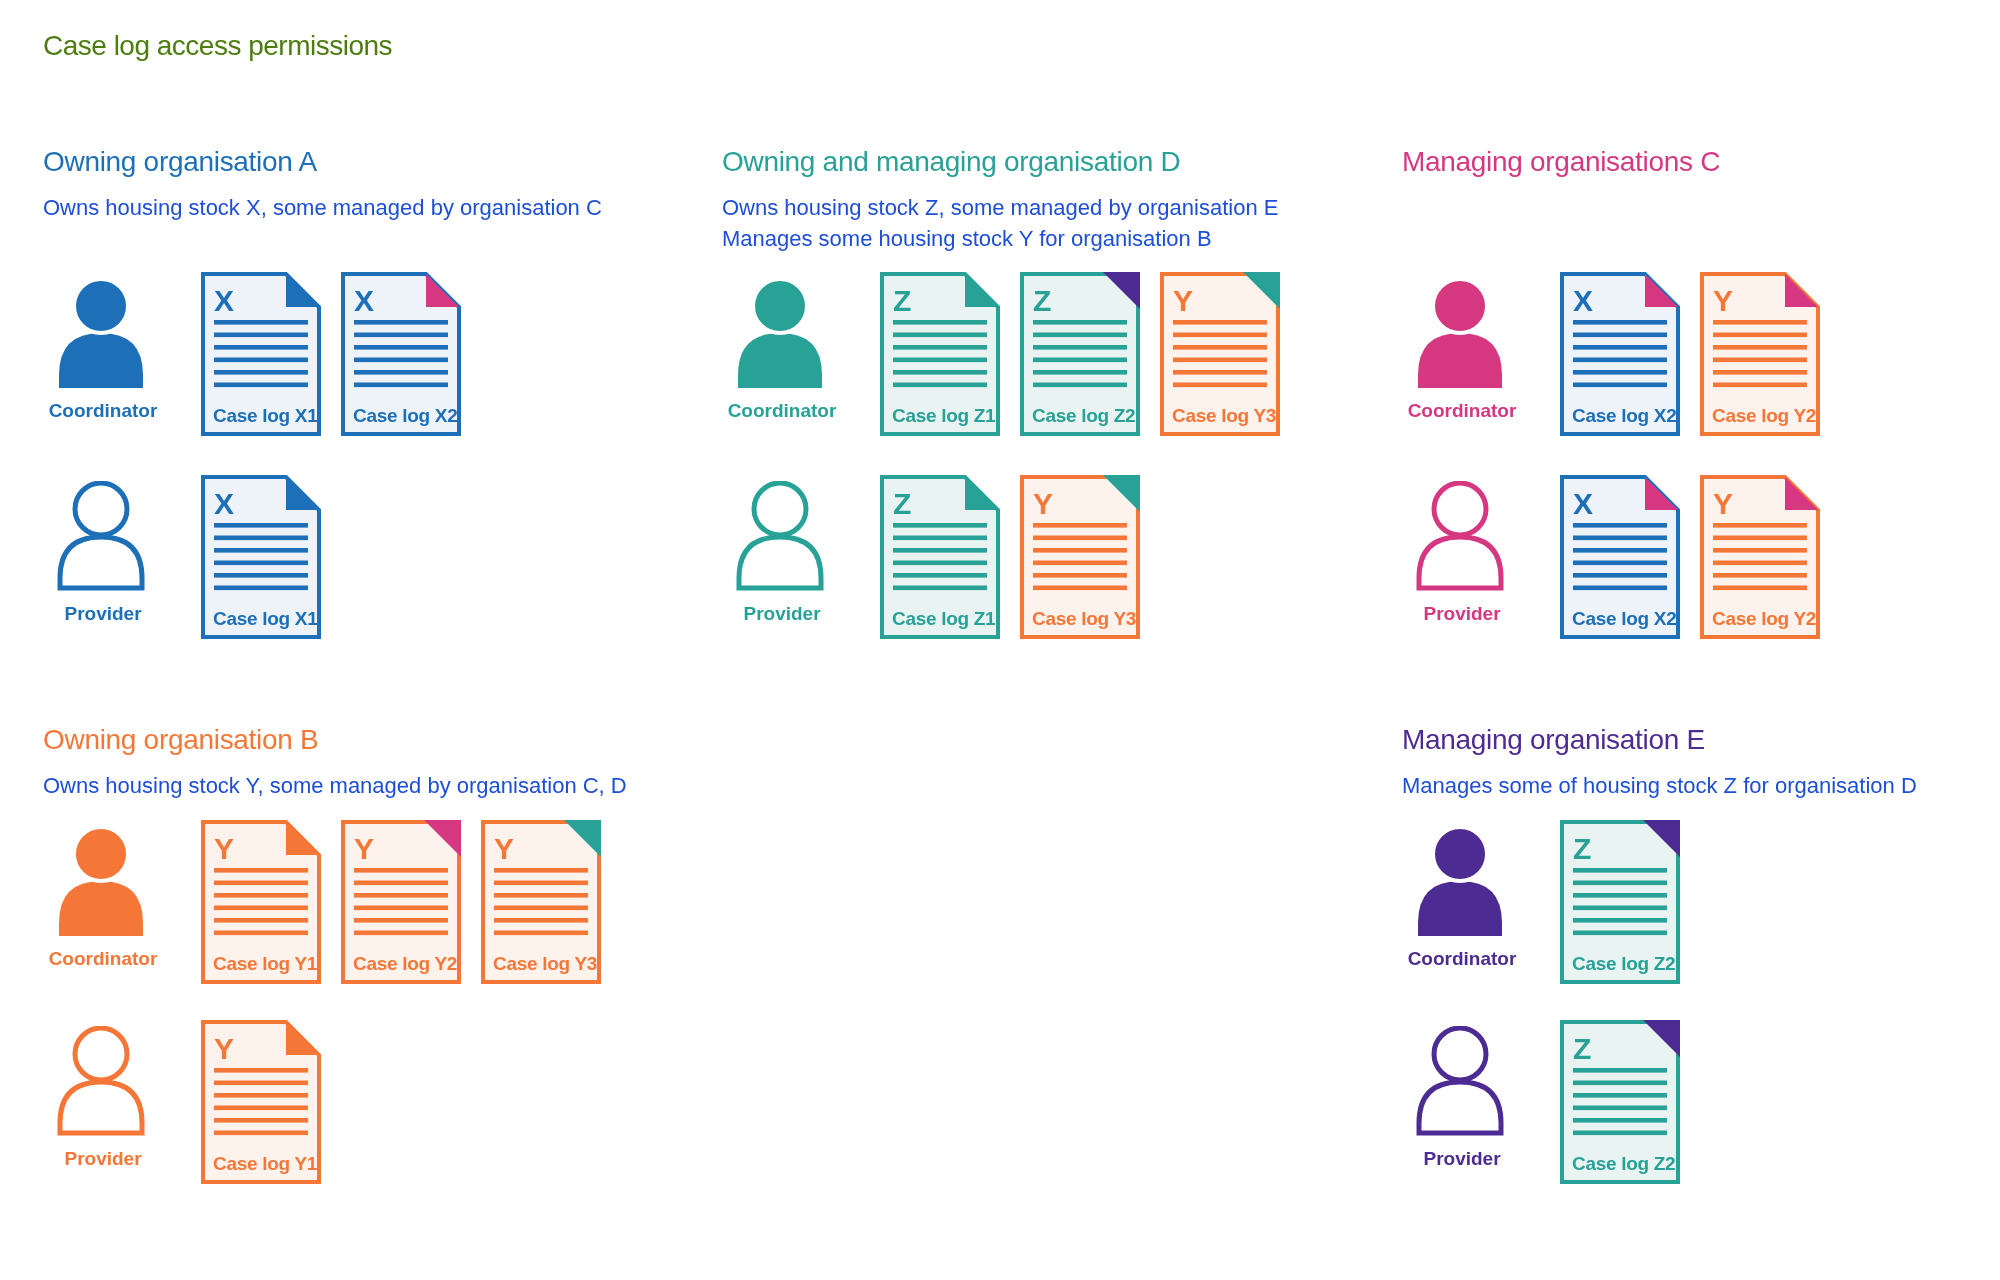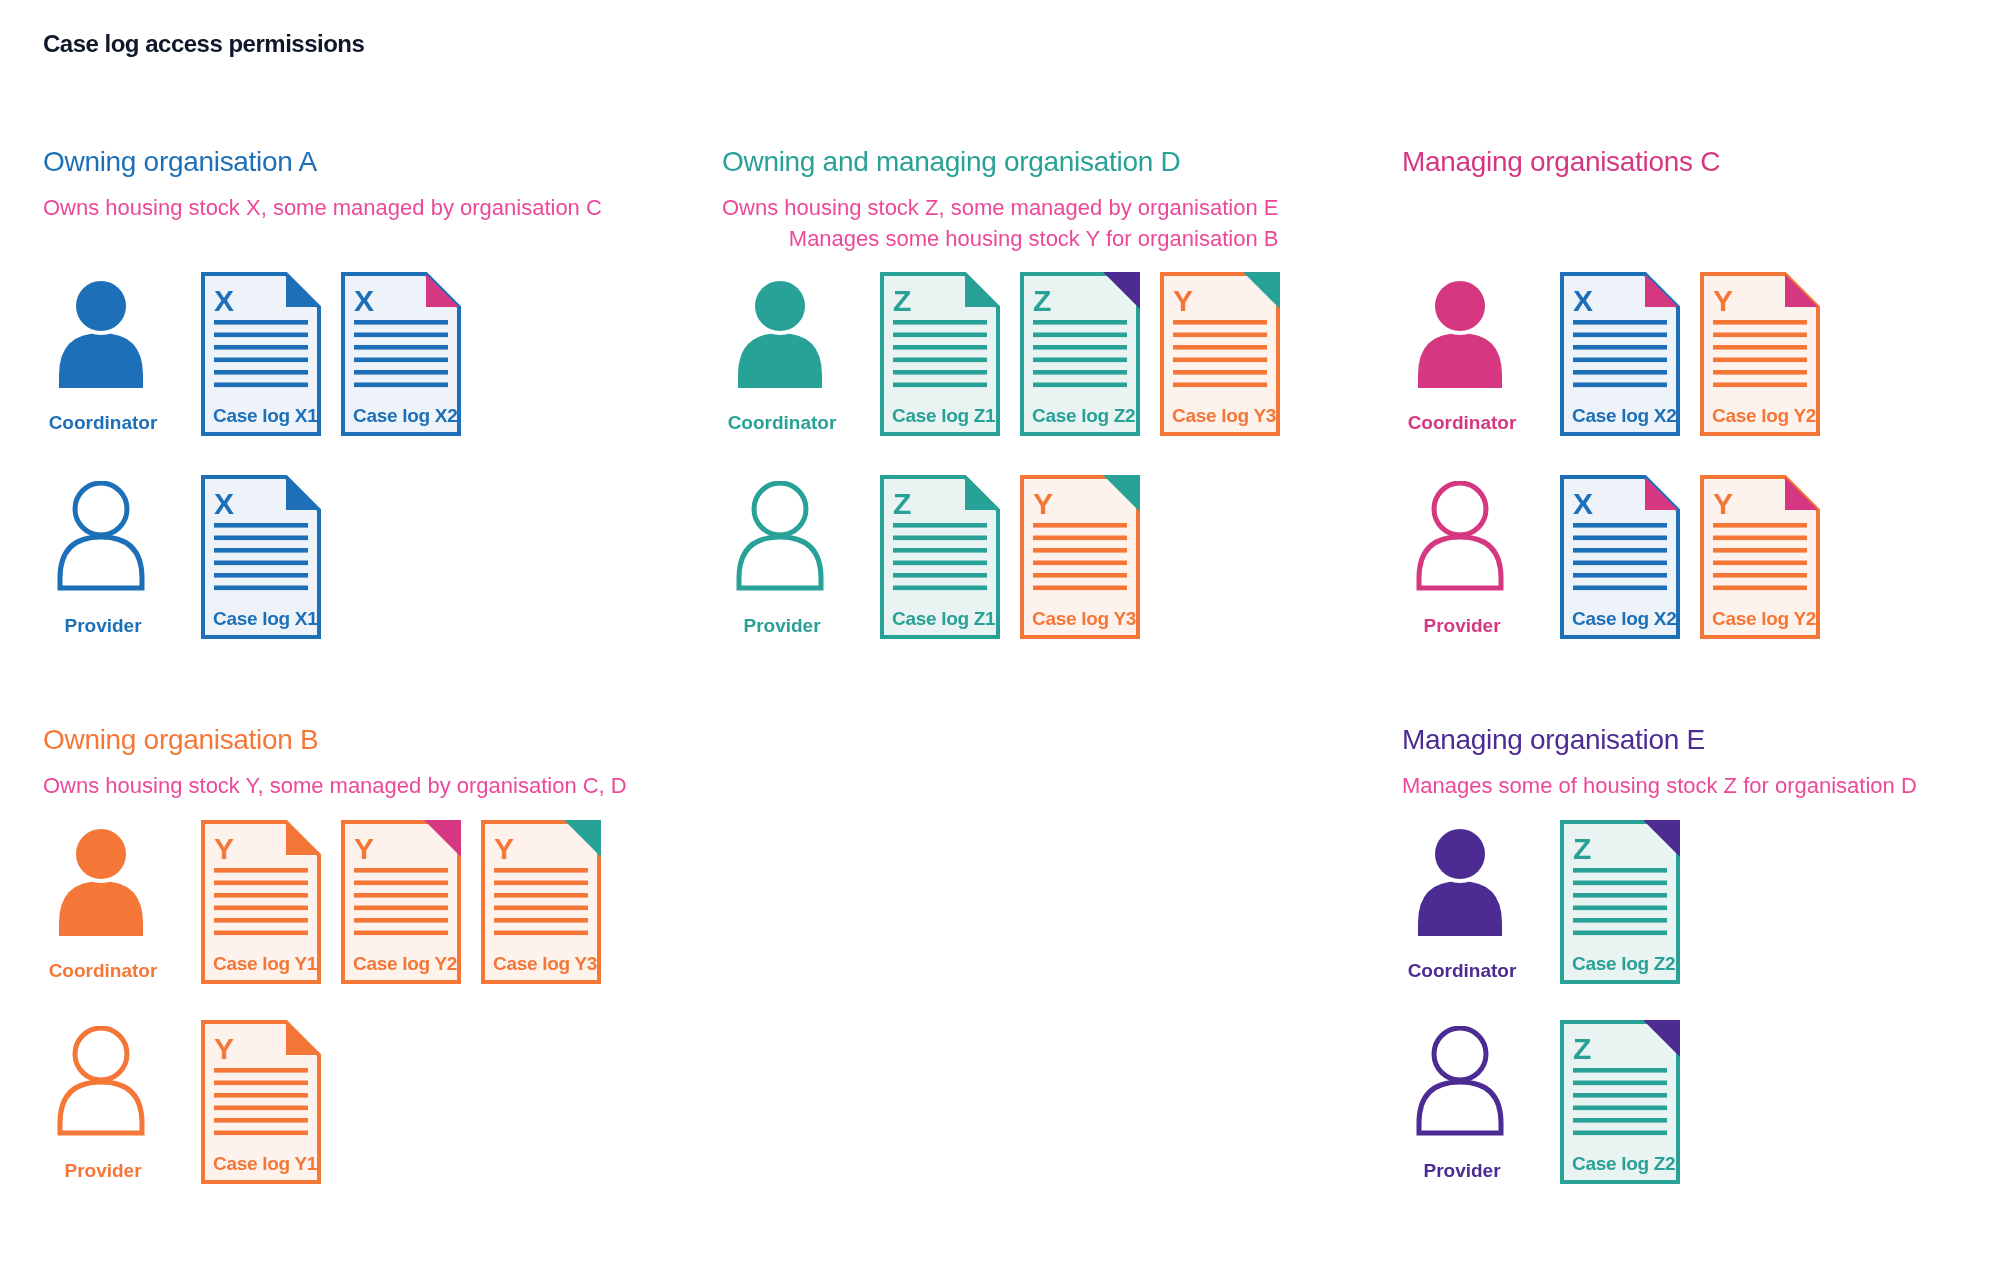--- a/index.html
+++ b/index.html
@@ -1,40 +1,40 @@
 <!DOCTYPE html>
 <html><head>
 <meta charset="utf-8">
 <style>
   html,body{margin:0;padding:0;background:#ffffff;width:2000px;height:1280px;overflow:hidden;
     font-family:"Liberation Sans","DejaVu Sans",sans-serif;color:#0b0c0c;}
   .stage{position:relative;width:2000px;height:1280px;background:#ffffff;}
 
-  .title{position:absolute;left:43px;top:30px;font-size:24px;font-weight:bold;letter-spacing:-0.5px;color:#0f172a;}
+  .title{position:absolute;left:43px;top:30px;font-size:28px;font-weight:normal;letter-spacing:-0.5px;color:#4d7c0f;}
 
   .sec{position:absolute;width:620px;}
   #sec-a{left:43px;top:146px;--sc:#1d70b8;}
   #sec-d{left:722px;top:146px;--sc:#28a197;}
   #sec-c{left:1402px;top:146px;--sc:#d53880;}
   #sec-b{left:43px;top:724px;--sc:#f47738;}
   #sec-e{left:1402px;top:724px;--sc:#4c2c92;}
 
   .heading{position:absolute;left:0;top:0;font-size:28px;font-weight:normal;letter-spacing:-0.3px;color:var(--sc);white-space:nowrap;}
-  .desc{position:absolute;left:0;top:46px;font-size:22px;line-height:31px;color:#ec4899;white-space:nowrap;text-align:right;}
+  .desc{position:absolute;left:0;top:46px;font-size:22px;line-height:31px;color:#1d4ed8;white-space:nowrap;}
 
   .row{position:absolute;left:0;width:620px;height:170px;}
   .sec.top .r1{top:126px;} .sec.top .r2{top:329px;}
   .sec.low .r1{top:96px;}  .sec.low .r2{top:296px;}
 
   .person{position:absolute;left:14px;top:6px;}
   .person.filled .body{fill:var(--sc);}
   .person.filled .head{fill:var(--sc);stroke:#ffffff;stroke-width:4px;}
   .person.outline .body{fill:#ffffff;stroke:var(--sc);stroke-width:5px;}
   .person.outline .head{fill:#ffffff;stroke:var(--sc);stroke-width:5px;}
-  .role{position:absolute;left:0;top:140px;width:120px;text-align:center;font-size:19px;font-weight:bold;color:var(--sc);}
+  .role{position:absolute;left:0;top:128px;width:120px;text-align:center;font-size:19px;font-weight:bold;color:var(--sc);}
 
   .doc{position:absolute;top:0;}
   .doc.p0{left:158px;} .doc.p1{left:298px;} .doc.p2{left:438px;}
   .c-blue{--c:#1d70b8;--t:#eef3fa;}
   .c-teal{--c:#28a197;--t:#e9f4f2;}
   .c-orange{--c:#f47738;--t:#fdf2ec;}
   .f-blue{--f:#1d70b8;} .f-teal{--f:#28a197;} .f-orange{--f:#f47738;}
   .f-pink{--f:#d53880;} .f-purple{--f:#4c2c92;}
   .doc .pg{fill:var(--t);stroke:var(--c);stroke-width:4;stroke-linejoin:miter;}
   .doc .fd{fill:var(--f);}

